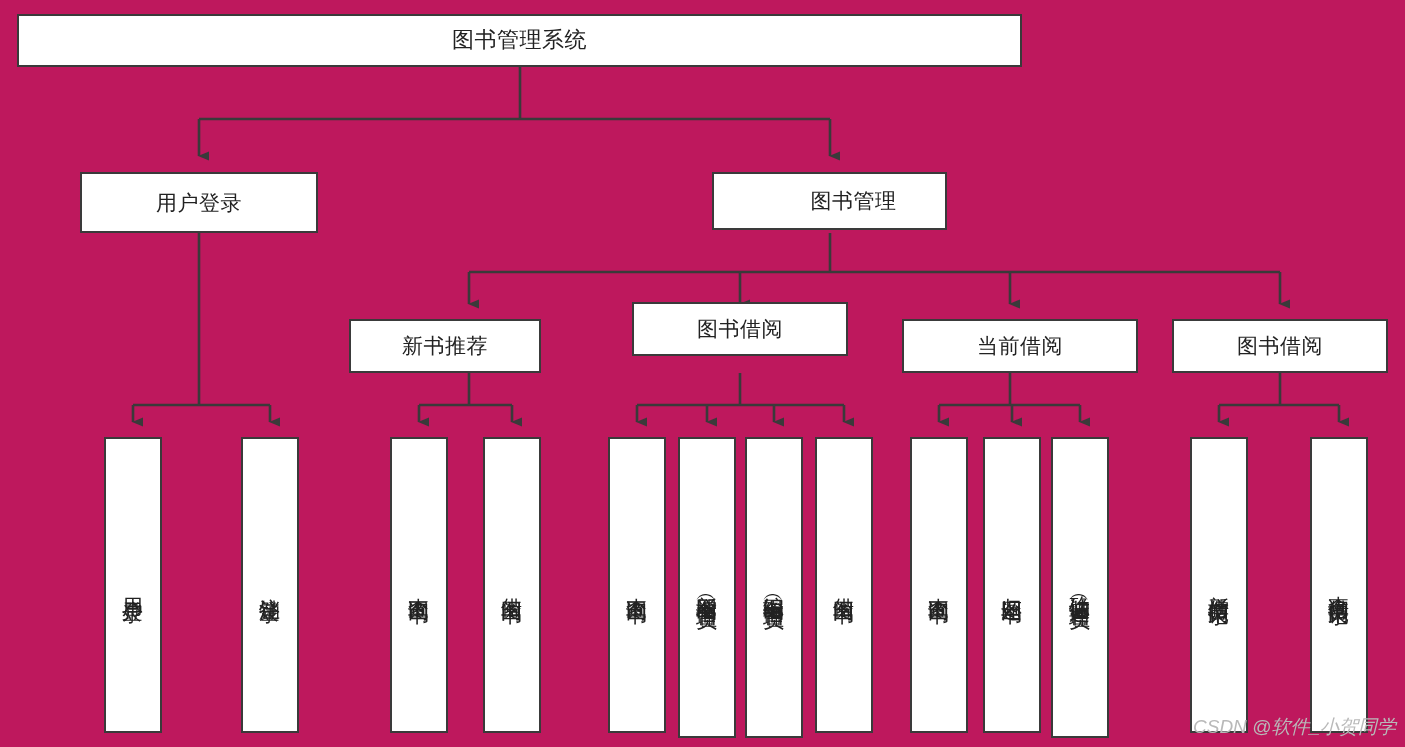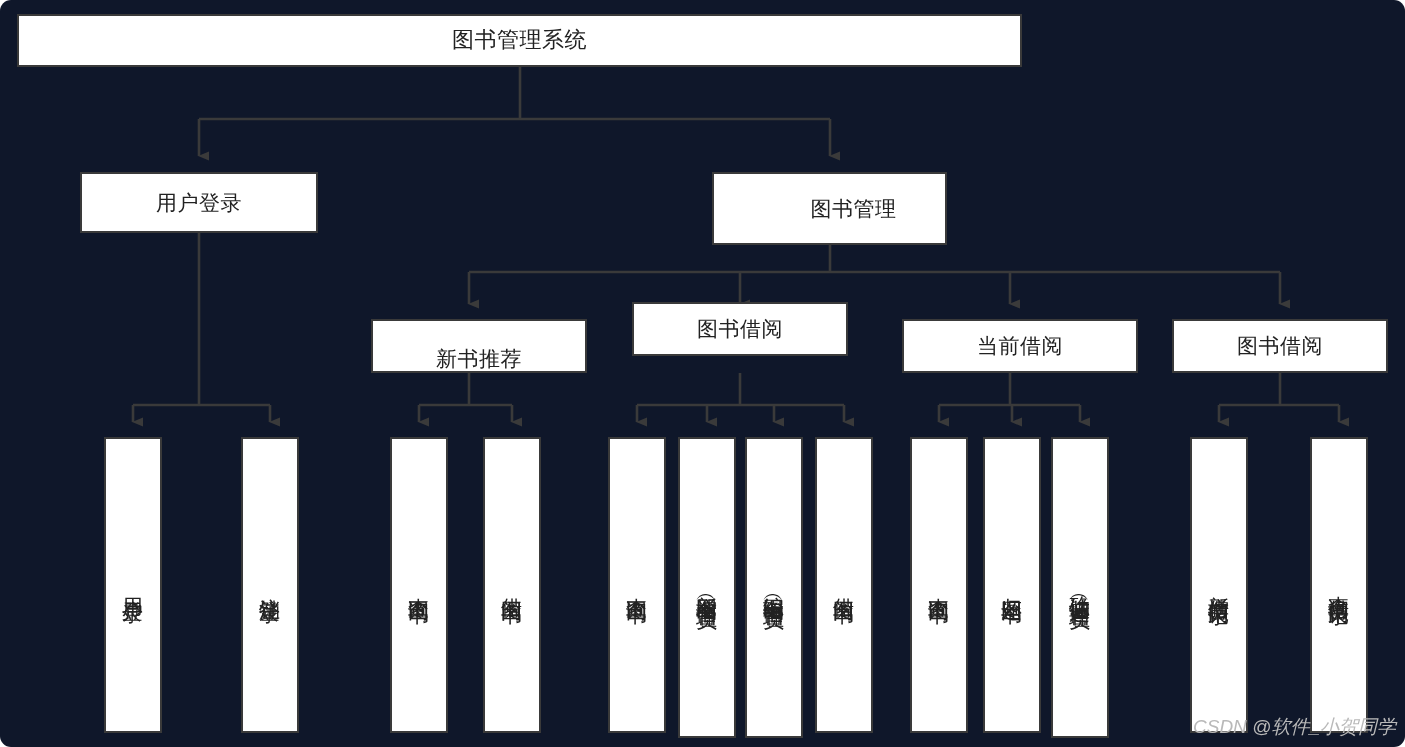--- a/index.html
+++ b/index.html
@@ -67,21 +67,21 @@
     font-size: 19px;
     color: #b9b9b9;
     white-space: nowrap;
     user-select: none;
     font-style: italic;
   }
 </style>
 </head>
 <body>
 
-<div id="canvas" style="background: #0f172a; border-radius: 11px;">
+<div id="canvas" style="background: #be185d;">
 
   <svg id="wires" viewBox="0 0 1405 747" xmlns="http://www.w3.org/2000/svg">
     <defs>
       <marker id="arrow" viewBox="0 0 12 12" refX="6" refY="11" markerWidth="11" markerHeight="11" orient="auto-start-reverse" markerUnits="userSpaceOnUse">
         <path d="M 1 0 L 11 0 L 6 12 Z" fill="#3a3a3a"></path>
       </marker>
     </defs>
     <g stroke="#3a3a3a" stroke-width="2.6" fill="none" stroke-linecap="butt">
 
       <path d="M 520 67 L 520 119"></path>
@@ -126,25 +126,25 @@
     </g>
   </svg>
 
   <div class="node h root" id="n-root" style="left: 17px; top: 14px; width: 1005px; height: 53px; border-color: rgb(58, 58, 58); background: rgb(255, 255, 255); color: rgb(34, 34, 34);">
     <span class="lbl">图书管理系统</span>
   </div>
 
   <div class="node h" id="n-l2-0" style="left: 80px; top: 172px; width: 238px; height: 61px; border-color: rgb(58, 58, 58); background: rgb(255, 255, 255); color: rgb(34, 34, 34);">
     <span class="lbl">用户登录</span>
   </div>
-  <div class="node h" id="n-l2-1" style="left: 712px; top: 172px; width: 235px; height: 73px; border-color: rgb(58, 58, 58); background: rgb(255, 255, 255); color: rgb(34, 34, 34); padding-left: 48px;">
+  <div class="node h" id="n-l2-1" style="left: 712px; top: 172px; width: 235px; height: 58px; border-color: rgb(58, 58, 58); background: rgb(255, 255, 255); color: rgb(34, 34, 34); padding-left: 48px;">
     <span class="lbl">图书管理</span>
   </div>
 
-  <div class="node h" id="n-l3-0" style="left: 371px; top: 319px; width: 216px; height: 54px; border-color: rgb(58, 58, 58); background: rgb(255, 255, 255); color: rgb(34, 34, 34); align-items: flex-end;">
+  <div class="node h" id="n-l3-0" style="left: 349px; top: 319px; width: 192px; height: 54px; border-color: rgb(58, 58, 58); background: rgb(255, 255, 255); color: rgb(34, 34, 34);">
     <span class="lbl">新书推荐</span>
   </div>
   <div class="node h" id="n-l3-1" style="left: 632px; top: 302px; width: 216px; height: 54px; border-color: rgb(58, 58, 58); background: rgb(255, 255, 255); color: rgb(34, 34, 34);">
     <span class="lbl">图书借阅</span>
   </div>
   <div class="node h" id="n-l3-2" style="left: 902px; top: 319px; width: 236px; height: 54px; border-color: rgb(58, 58, 58); background: rgb(255, 255, 255); color: rgb(34, 34, 34); align-items: center;">
     <span class="lbl">当前借阅</span>
   </div>
   <div class="node h" id="n-l3-3" style="left: 1172px; top: 319px; width: 216px; height: 54px; border-color: rgb(58, 58, 58); background: rgb(255, 255, 255); color: rgb(34, 34, 34);">
     <span class="lbl">图书借阅</span>

